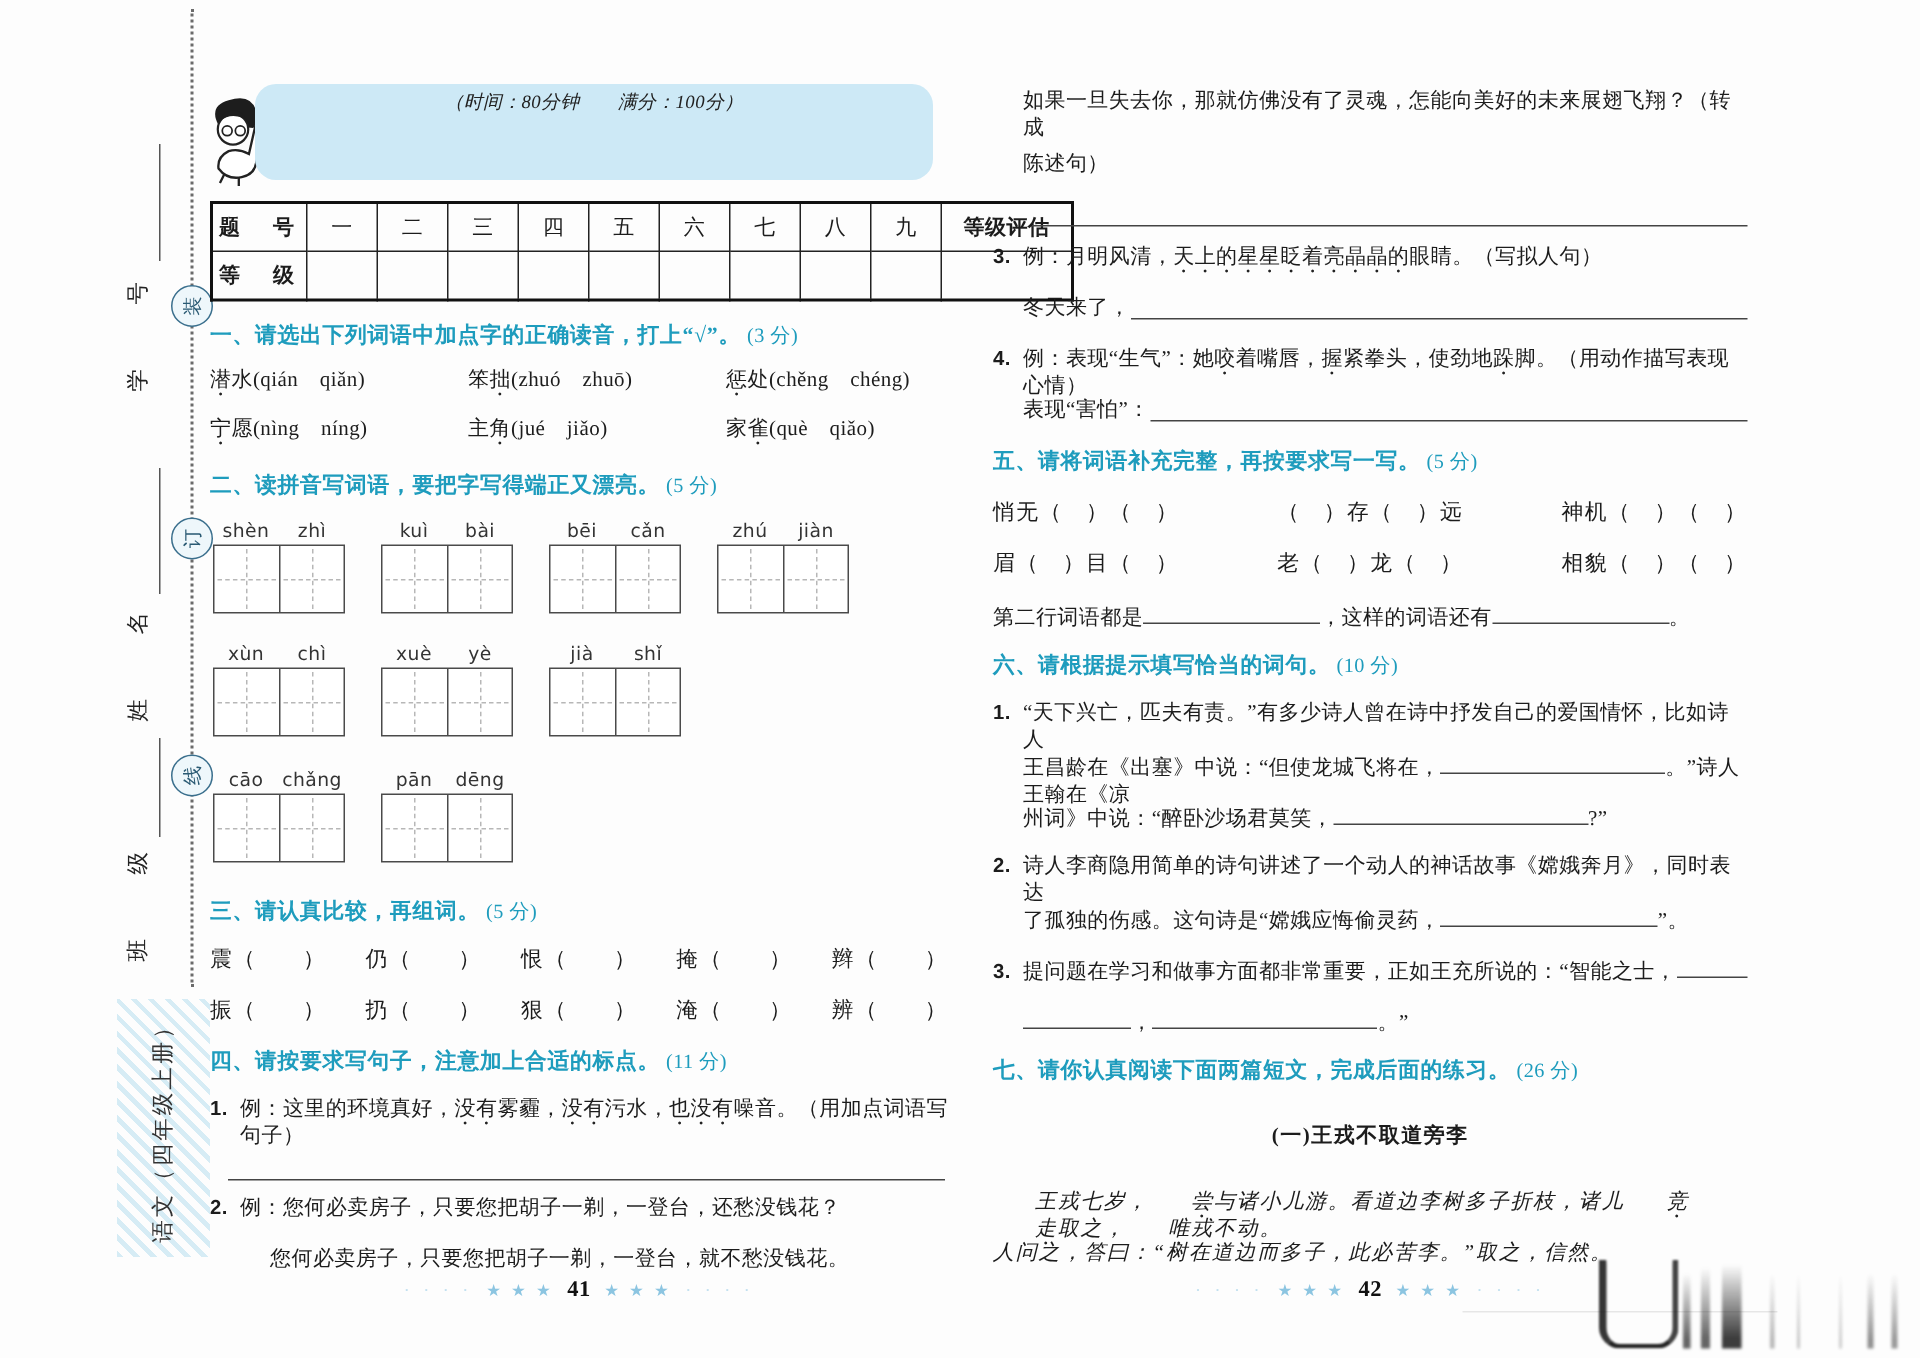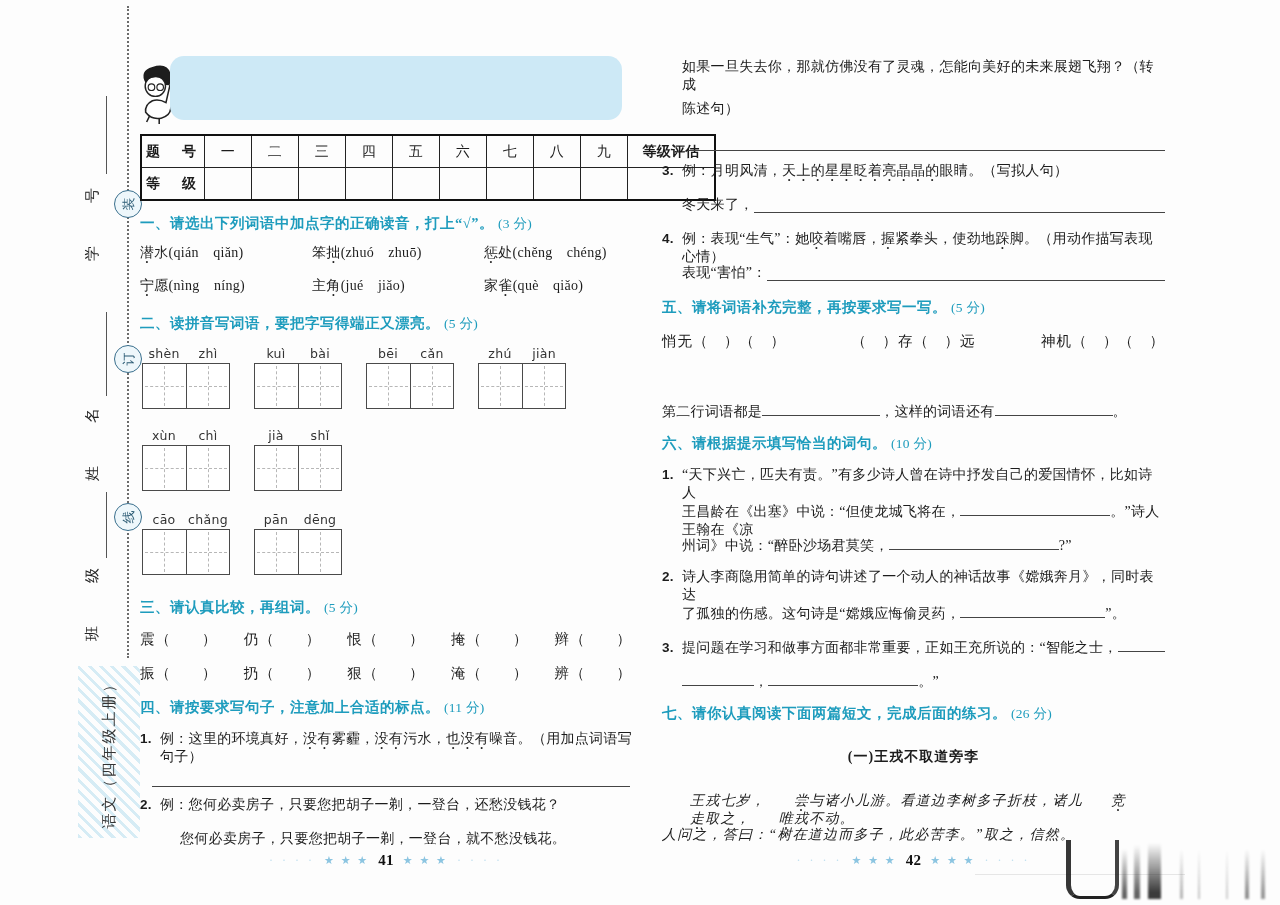--- a/index.html
+++ b/index.html
@@ -126,20 +126,21 @@
     <path d="M10 22 q-7 -13 7 -17 q15 -5 19 7 q2 7 -2 12 z" fill="#1d1d1d"></path>
     <circle cx="20" cy="25" r="10.5" fill="#fff" stroke="#222" stroke-width="1.5"></circle>
     <path d="M11 19 q8 -6 18 -1 q-2 -6 -9 -6 q-7 0 -9 7z" fill="#1d1d1d"></path>
     <circle cx="16" cy="26" r="3.4" fill="none" stroke="#222" stroke-width="1.2"></circle>
     <circle cx="25" cy="26" r="3.4" fill="none" stroke="#222" stroke-width="1.2"></circle>
     <path d="M17 40 q-8 4 -7 12 q6 8 16 6 q9 -2 10 -10 l6 -26 -6 -2 -5 22 q-7 -4 -14 -2z" fill="#fff" stroke="#222" stroke-width="1.6"></path>
     <path d="M14 56 l-3 6 M24 58 l0 6" stroke="#222" stroke-width="1.6"></path>
   </svg>
 
   <div class="banner">
+    <div class="subtitle">（时间：80分钟　　满分：100分）</div>
   </div>
 
   <table class="score abs" style="top:84px">
     <tbody>
         <tr>
       <td class="c-first">题　号</td>
       <td>一</td>
       <td>二</td>
       <td>三</td>
       <td>四</td>
@@ -233,20 +234,30 @@
           <span>xùn</span>
           <span>chì</span>
         </div>
       <div class="pbox">
           <div class="pcell"></div>
           <div class="pcell"></div>
         </div>
     </div>
     <div class="pword">
       <div class="plabels">
+          <span>xuè</span>
+          <span>yè</span>
+        </div>
+      <div class="pbox">
+          <div class="pcell"></div>
+          <div class="pcell"></div>
+        </div>
+    </div>
+    <div class="pword">
+      <div class="plabels">
           <span>jià</span>
           <span>shǐ</span>
         </div>
       <div class="pbox">
           <div class="pcell"></div>
           <div class="pcell"></div>
         </div>
     </div>
   </div>
 
@@ -338,20 +349,25 @@
       <span class="fill"></span>
   </div>
 
   <div class="abs" style="top:248px">
     <span class="sec-h">五、请将词语补充完整，再按要求写一写。</span><span class="sec-p">(5 分)</span>
   </div>
   <div class="abs wordline" style="top:282px">
     <span>悄无（　）（　）</span>
       <span>（　）存（　）远</span>
       <span>神机（　）（　）</span>
+  </div>
+  <div class="abs wordline" style="top:316px">
+    <span>眉（　）目（　）</span>
+      <span>老（　）龙（　）</span>
+      <span>相貌（　）（　）</span>
   </div>
   <div class="abs" style="top:350px">
     <span>第二行词语都是</span><span class="blank b120"></span><span>，这样的词语还有</span><span class="blank b120"></span><span>。</span>
   </div>
 
   <div class="abs" style="top:384px">
     <span class="sec-h">六、请根据提示填写恰当的词句。</span><span class="sec-p">(10 分)</span>
   </div>
   <div class="abs num-line" style="top:416px">
     <span class="num">1.</span>

